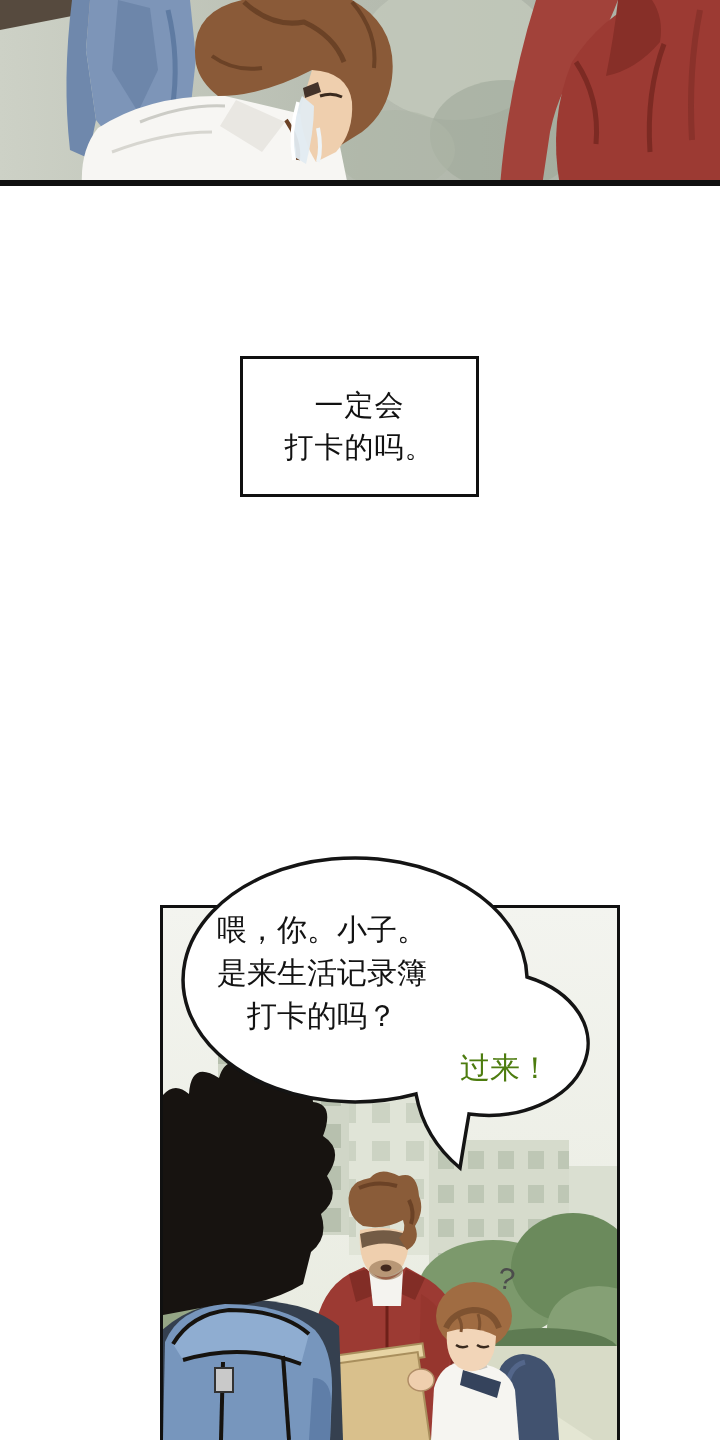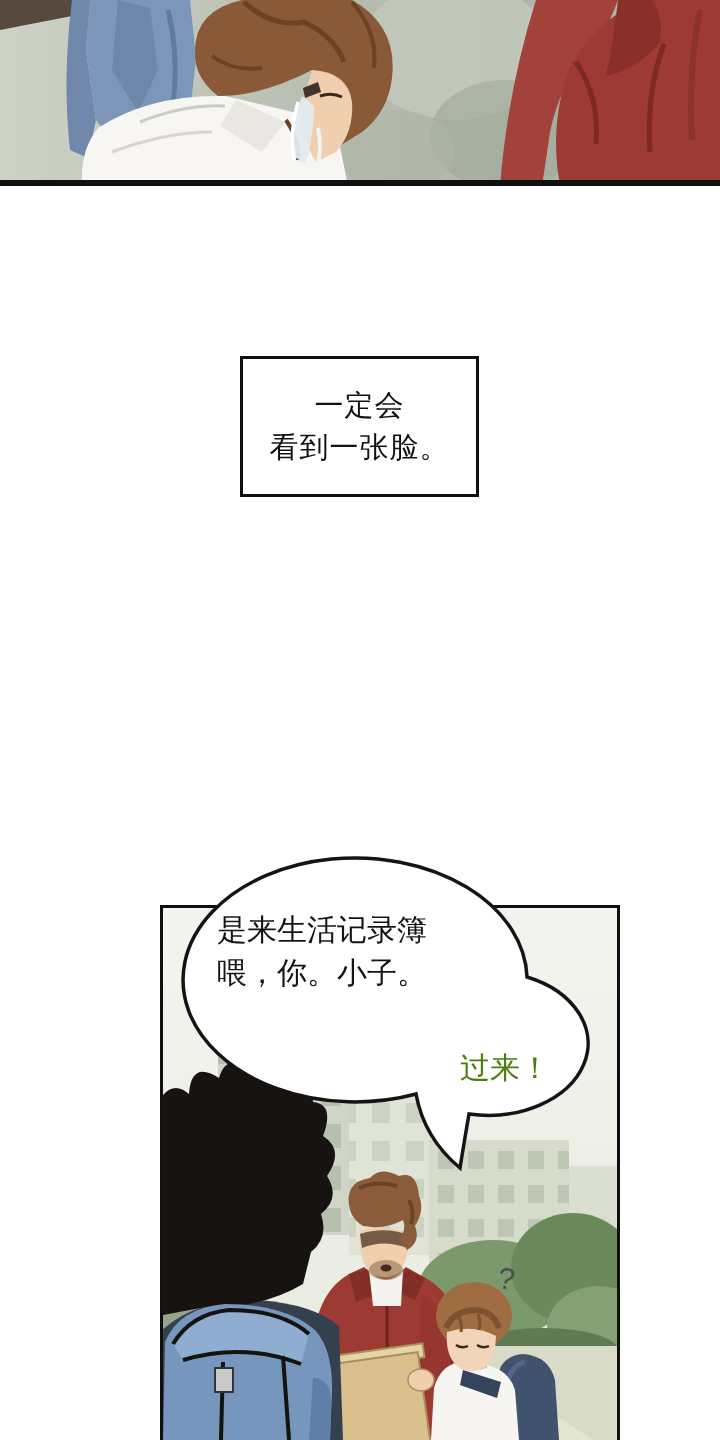--- a/index.html
+++ b/index.html
@@ -89,21 +89,21 @@
         <path d="M664,44 Q646,92 650,152" stroke="#7c2a23" stroke-width="5" fill="none"></path>
         <path d="M700,10 Q688,70 692,140" stroke="#8a322b" stroke-width="6" fill="none"></path>
       </g>
 
       <rect x="0" y="180" width="720" height="6" fill="#101010"></rect>
     </svg>
   </section>
 
   <section class="narration">
     <p>一定会</p>
-    <p>看到一张脸。</p>
+    <p>打卡的吗。</p>
   </section>
 
   <section class="panel-bottom">
     <svg width="454" height="532" viewBox="0 0 454 532">
       <defs>
         <linearGradient id="gSky" x1="0" y1="0" x2="0" y2="1">
           <stop offset="0" stop-color="#f3f4ef"></stop>
           <stop offset="1" stop-color="#e7eade"></stop>
         </linearGradient>
         <pattern id="win1" width="38" height="42" patternUnits="userSpaceOnUse">
@@ -191,21 +191,22 @@
         <path d="M150,470 Q166,470 168,490 L167,532 L146,532 Z" fill="#5f7ea8"></path>
       </g>
     </svg>
   </section>
 
   <div class="bubble">
     <svg width="420" height="340" viewBox="0 0 420 340">
       <path d="M355,129 A100,72 0 0 1 297,266 Q292,295 288,320 Q252,290 244,246 A172,122 0 1 1 355,129 Z" fill="#ffffff" stroke="#141414" stroke-width="3.5"></path>
     </svg>
     <div class="bubble-main">
+      <p>喂，你。小子。</p>
       <p>是来生活记录簿</p>
-      <p>喂，你。小子。</p>
+      <p>打卡的吗？</p>
     </div>
     <div class="bubble-shout">过来！</div>
   </div>
 
   <span class="qmark">?</span>
 
 </div>
 
 </body></html>

